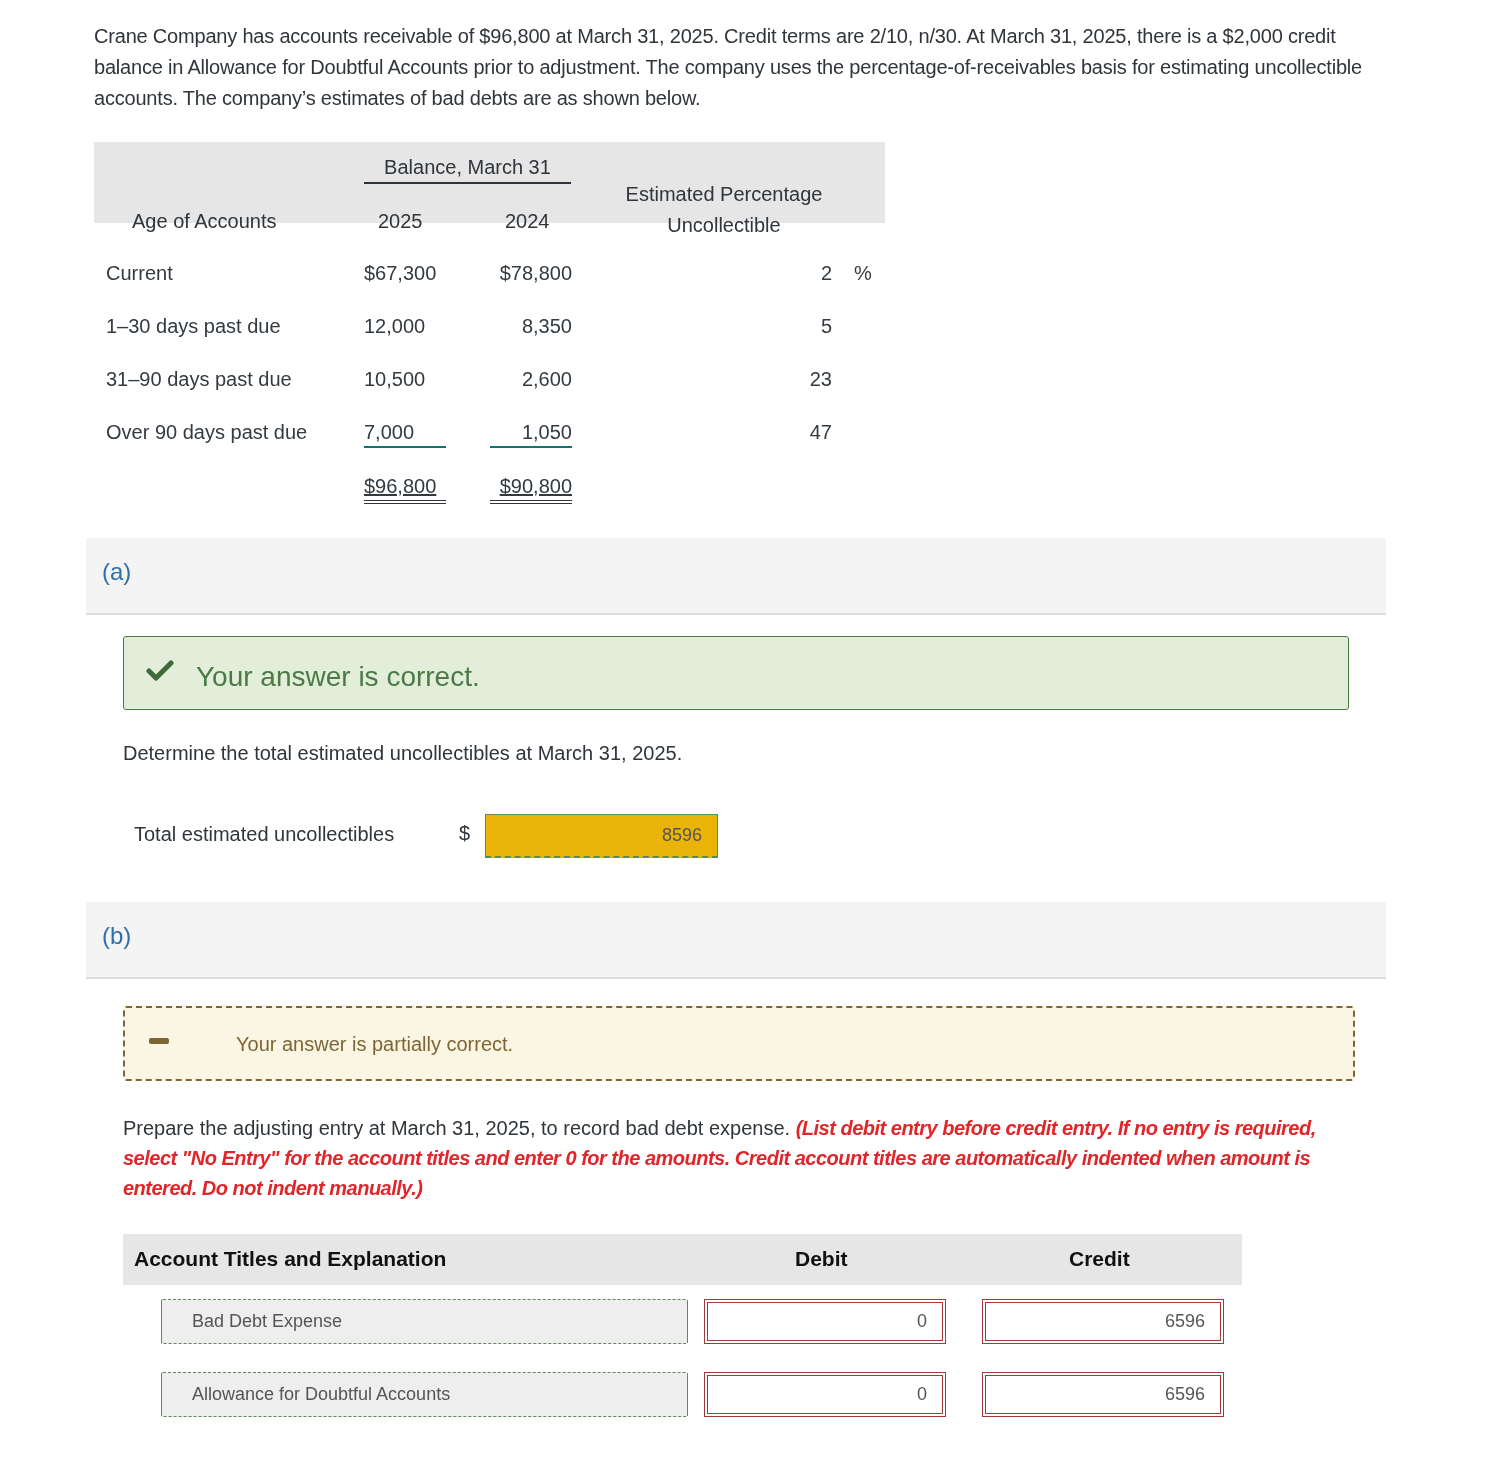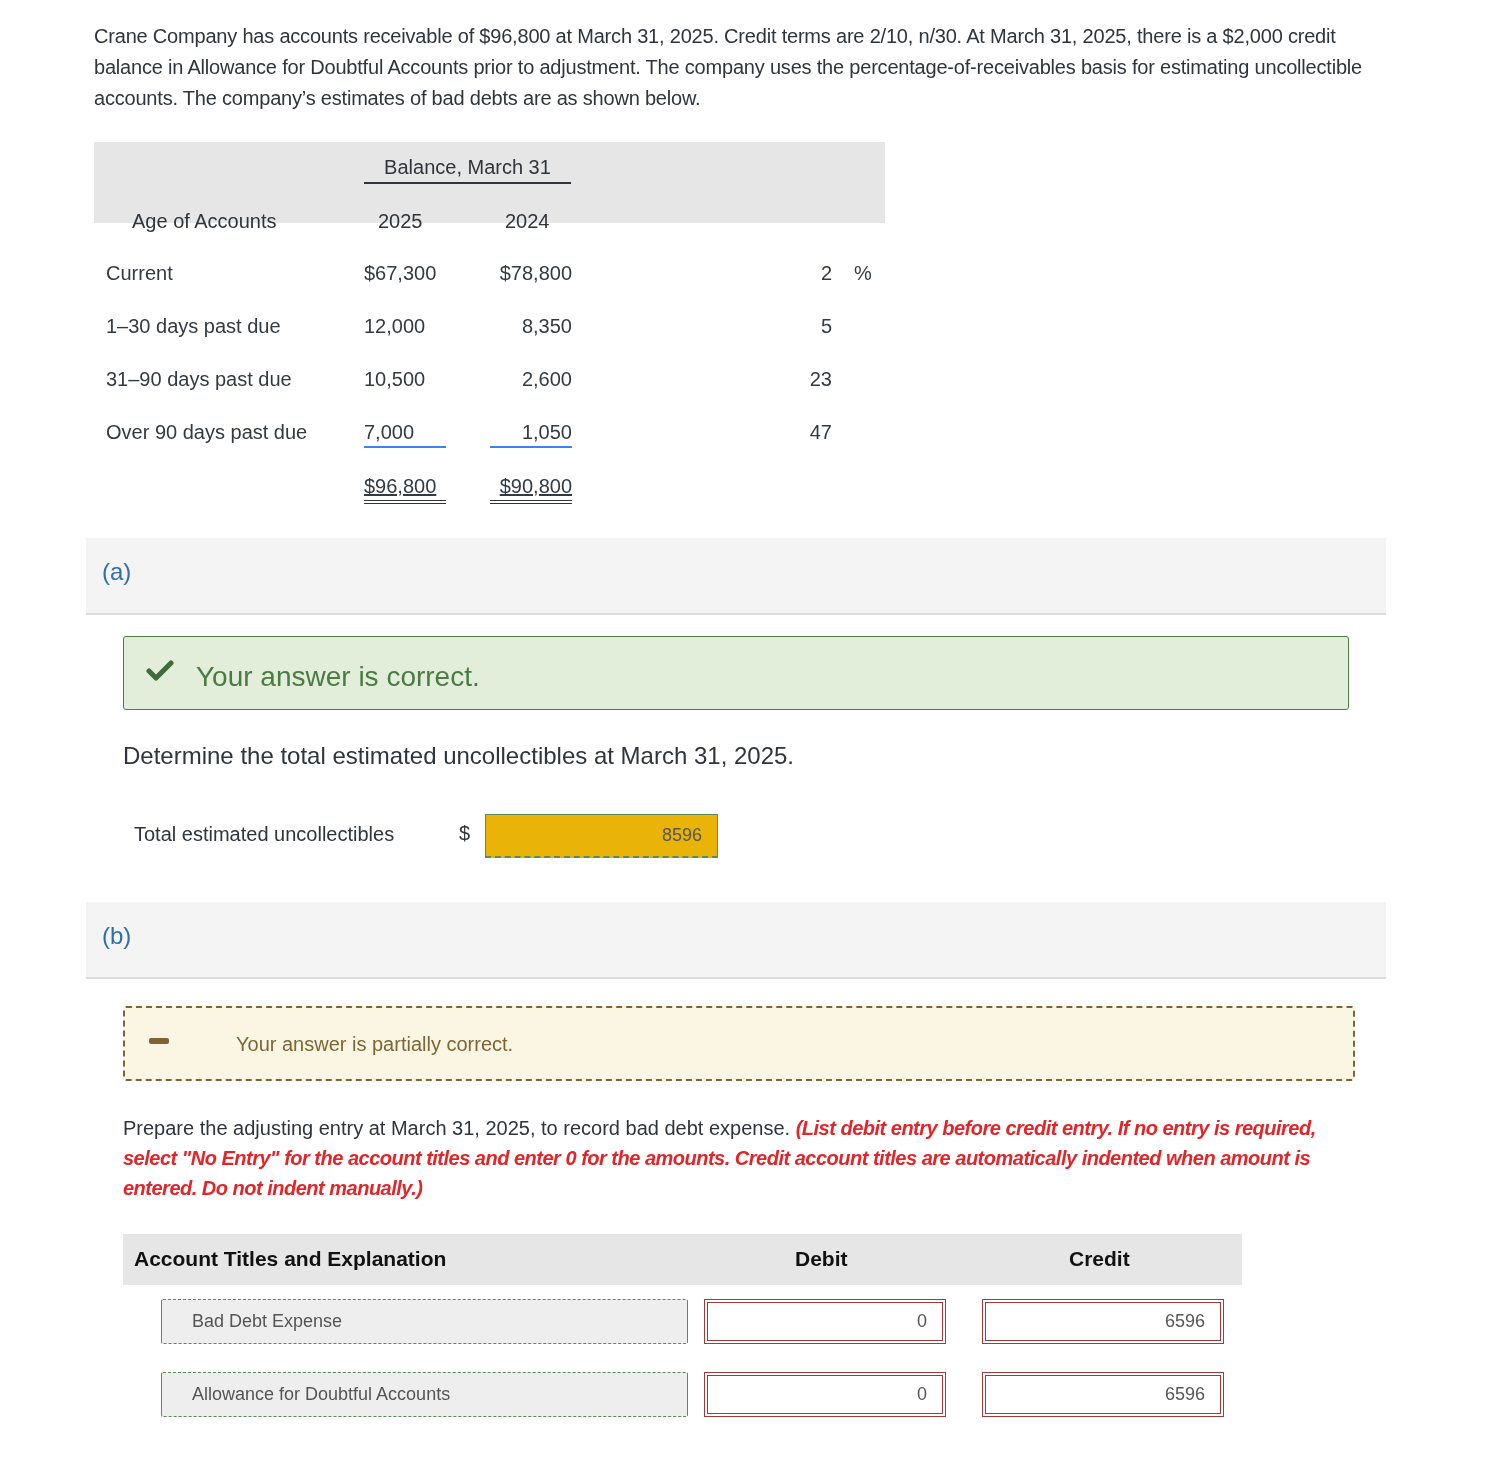--- a/index.html
+++ b/index.html
@@ -32,21 +32,21 @@
     .th-2025 { left: 284px; top: 68px; }
     .th-2024 { left: 411px; top: 68px; }
     .th-est { left: 506px; top: 37px; width: 248px; text-align: center; line-height: 31px; }
 
     .row { position: absolute; left: 94px; width: 791px; height: 30px; font-size: 20px; color: #333a40; }
     .row .label { position: absolute; left: 12px; top: 0; white-space: nowrap; }
     .row .v25 { position: absolute; left: 270px; width: 82px; top: 0; }
     .row .v24 { position: absolute; left: 396px; width: 82px; text-align: right; top: 0; }
     .row .pct { position: absolute; left: 690px; width: 48px; text-align: right; top: 0; }
     .row .pctsign { position: absolute; left: 760px; top: 0; }
-    .underline { border-bottom: 2px solid #3b82f6; padding-bottom: 2px; }
+    .underline { border-bottom: 2px solid #0f766e; padding-bottom: 2px; }
     .double-underline { border-bottom: 4px double #2f353a; padding-bottom: 2px; text-decoration: underline; }
 
     
     .section-bar {
       left: 86px; width: 1300px; height: 77px; background: #f4f4f4;
       border-bottom: 2px solid #dcdcdc;
     }
     .section-label {
       position: absolute; left: 16px; top: 20px; font-size: 24px; color: #2f6fa8;
     }
@@ -62,21 +62,21 @@
     .fb-partial {
       left: 123px; top: 1006px; width: 1232px; height: 75px;
       background: #fbf6e3; border: 2px dashed #7d6535; border-radius: 3px;
     }
     .fb-partial .icon {
       position: absolute; left: 24px; top: 30px; width: 20px; height: 6px;
       background: #7d6535; border-radius: 2px;
     }
     .fb-partial .msg { position: absolute; left: 67px; top: 25px; font-size: 20px; color: #7d6535; margin-left: 44px; }
 
-    .question { font-size: 24px; color: #2f353a; white-space: nowrap; }
+    .question { font-size: 20px; color: #2f353a; white-space: nowrap; }
     .q-a { left: 123px; top: 742px; }
 
     .answer-label { left: 134px; top: 823px; font-size: 20px; color: #2f353a; }
     .dollar { left: 459px; top: 822px; font-size: 20px; color: #2f353a; }
     .answer-input {
       left: 485px; top: 814px; width: 233px; height: 44px;
       background: #eab308; border: 1px solid #5c8c55; border-bottom: 2px dashed #5c8c55;
       font-size: 18px; color: #555; text-align: right; padding: 0 15px;
       font-family: "Liberation Sans", sans-serif;
     }
@@ -114,20 +114,24 @@
 </head>
 <body>
 
 <div class="abs intro">Crane Company has accounts receivable of $96,800 at March 31, 2025. Credit terms are 2/10, n/30. At March 31, 2025, there is a $2,000 credit balance in Allowance for Doubtful Accounts prior to adjustment. The company uses the percentage-of-receivables basis for estimating uncollectible accounts. The company’s estimates of bad debts are as shown below.</div>
 
 <div class="abs aging-head">
   <div class="th balance-group">Balance, March 31</div>
   <div class="th th-age">Age of Accounts</div>
   <div class="th th-2025">2025</div>
   <div class="th th-2024">2024</div>
+  <div class="th th-est">
+    <div>Estimated Percentage</div>
+    <div>Uncollectible</div>
+  </div>
 </div>
 
 <div class="row" style="top:262px;">
   <span class="label">Current</span>
   <span class="v25">$67,300</span>
   <span class="v24">$78,800</span>
   <span class="pct">2</span>
   <span class="pctsign">%</span>
 </div>
 <div class="row" style="top:315px;">

